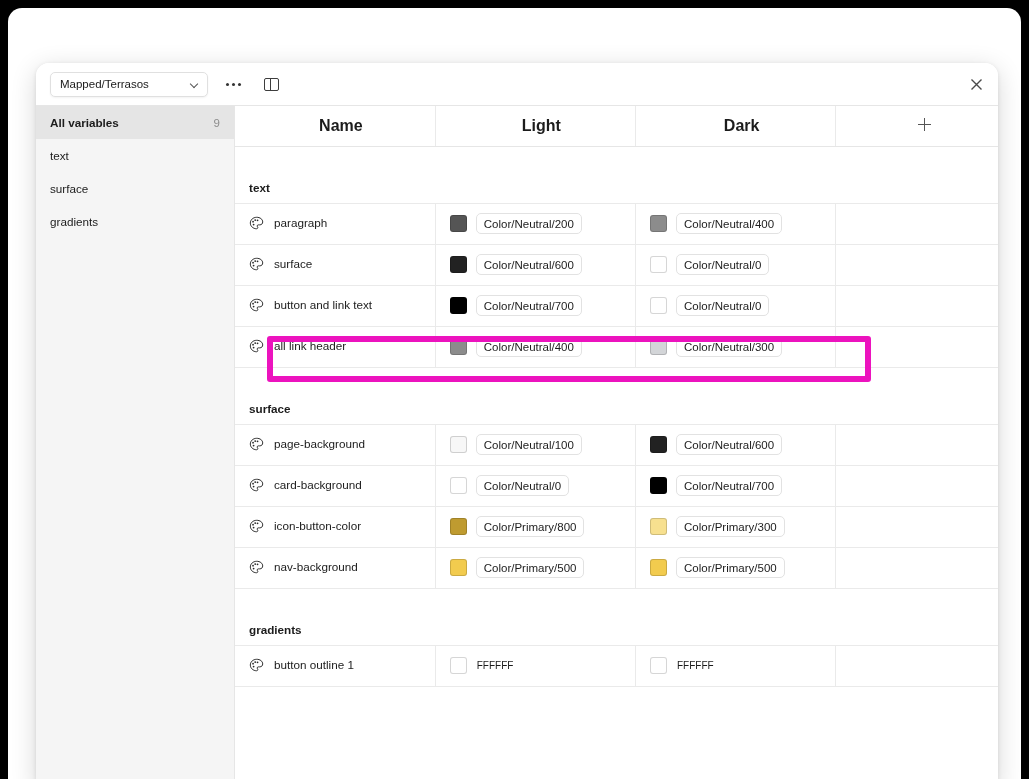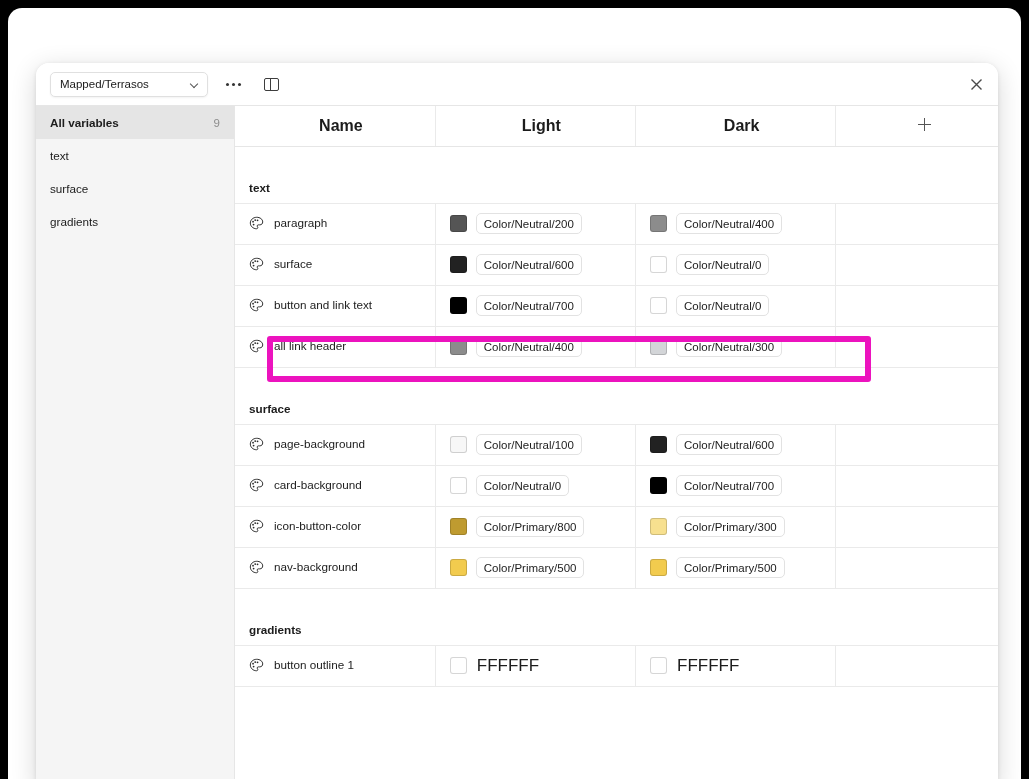--- a/index.html
+++ b/index.html
@@ -255,21 +255,21 @@
     display: inline-flex;
     align-items: center;
     padding: 0 7px;
     font-size: 11.5px;
     color: #1c1c1c;
     white-space: nowrap;
     background: #fff;
     cursor: pointer;
   }
   .valplain {
-    font-size: 17px;
+    font-size: 10px;
     color: #1c1c1c;
     white-space: nowrap;
     padding: 0 1px;
   }
 
   
   #highlight {
     position: absolute;
     pointer-events: none;
     border: 6px solid #EC13BE;

